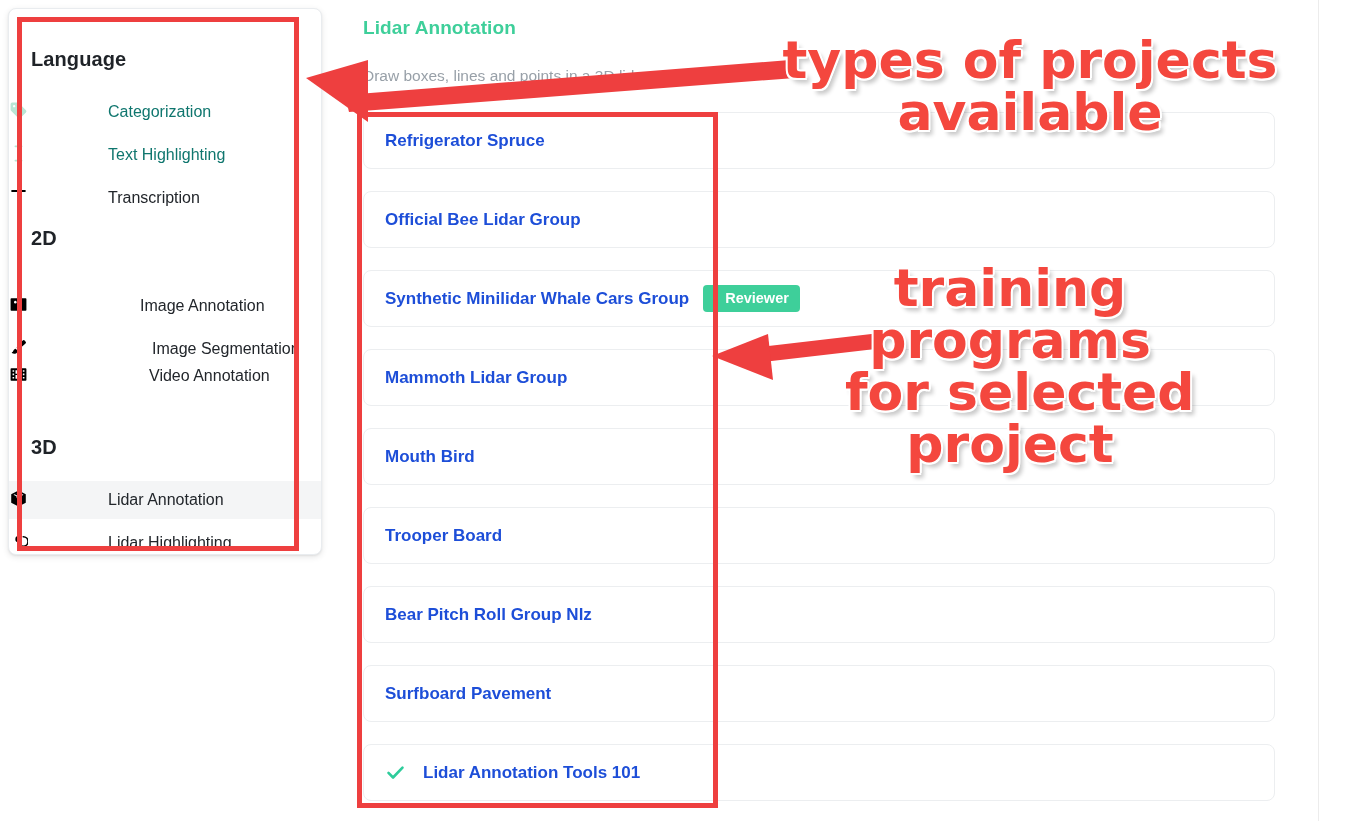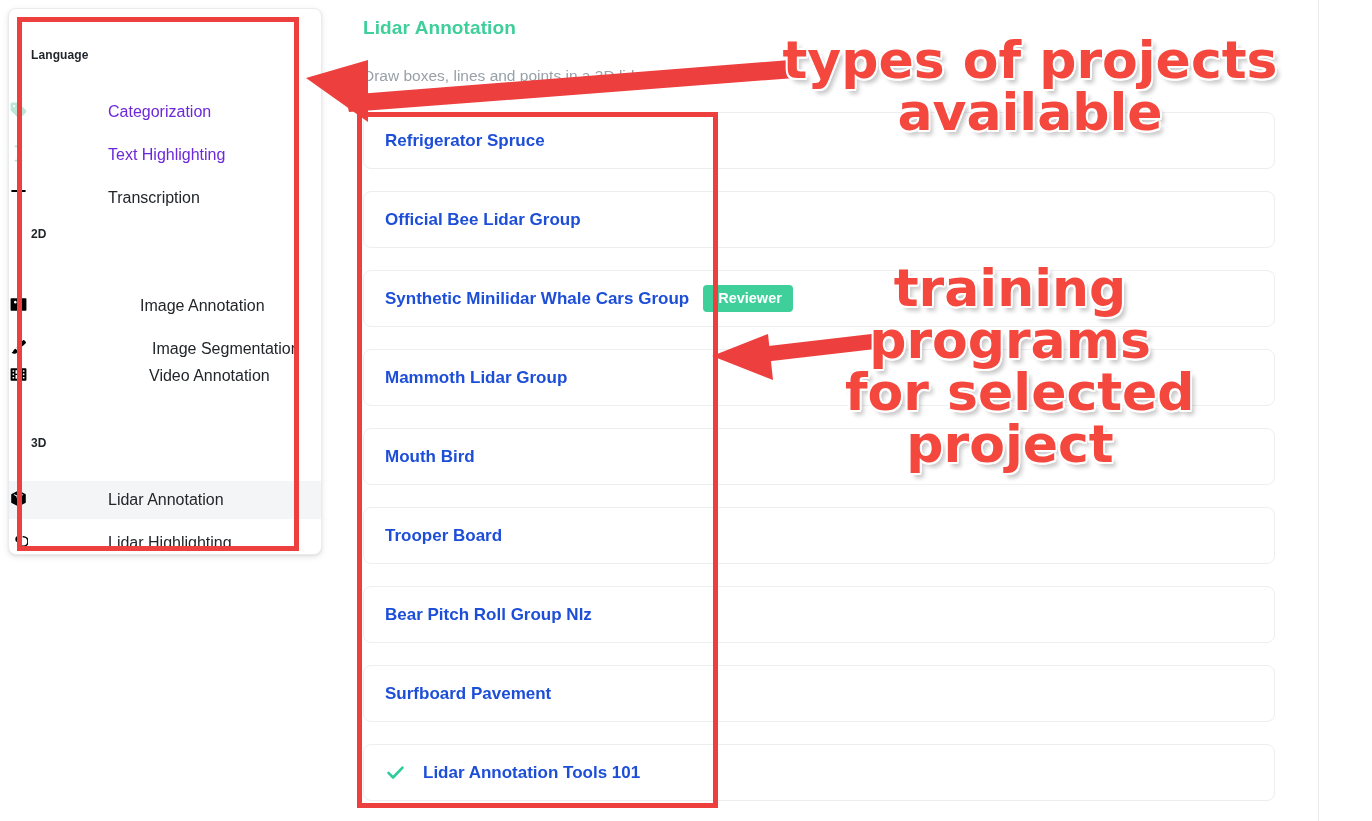--- a/index.html
+++ b/index.html
@@ -18,27 +18,27 @@
     background: #ffffff;
     border: 1px solid #e9ecef;
     border-radius: 8px;
     box-shadow: 0 2px 6px rgba(0,0,0,0.10), 0 1px 2px rgba(0,0,0,0.06);
     box-sizing: border-box;
     overflow: hidden;
   }
   .sidebar-inner { position: relative; width: 100%; height: 100%; }
 
   .group-title {
-    font-size: 12px; font-weight: bold; color: #1f2328;
+    font-size: 20px; font-weight: bold; color: #1f2328;
     padding-left: 22px;
     letter-spacing: .1px;
   }
   .nav-row { position: relative; display:flex; align-items:center; height:38px; }
   .nav-row .label { padding-left: 80px; font-size: 16px; color: #22262b; white-space: nowrap; }
-  .nav-row.disabled .label { color: #6d28d9; }
+  .nav-row.disabled .label { color: #0f766e; }
   .nav-row.disabled .ico { color: #b9e6d5; }
   .nav-row.selected { background: #f4f5f6; }
 
   
   .main-title {
     position: absolute; left: 363px; top: 17px;
     font-size: 19px; font-weight: bold; color: #3ecf9a;
     letter-spacing: .1px;
   }
   .main-sub {
@@ -66,21 +66,21 @@
   .list-card .title {
     font-size: 17px; font-weight: bold; color: #1d4ed8;
     margin-left: 21px; white-space: nowrap;
   }
   .list-card.has-check .title { margin-left: 17px; }
   .badge {
     margin-left: 14px;
     background: #3ecf9a; color: #ffffff;
     font-size: 14.5px; font-weight: bold;
     border-radius: 4px;
-    padding: 6px 11px 7px 15px;
+    padding: 6px 11px 7px 22px;
     line-height: 1;
     white-space: nowrap;
   }
 
   .vdivider {
     position: absolute; left: 1318px; top: 0; width: 1px; height: 821px;
     background: #ececec;
   }
 
   

